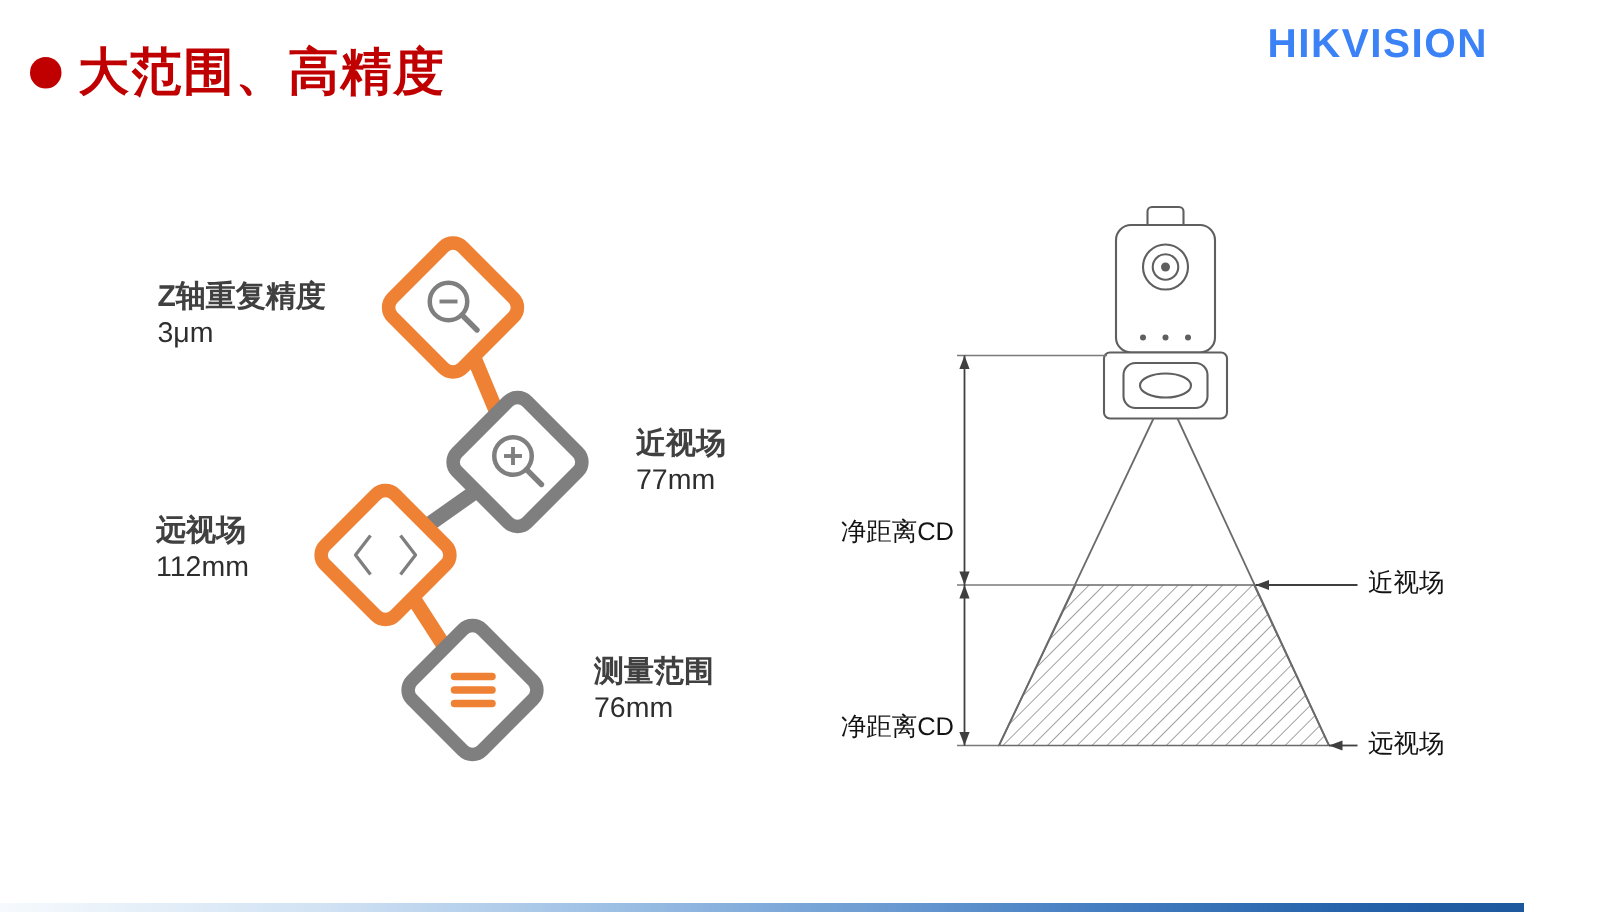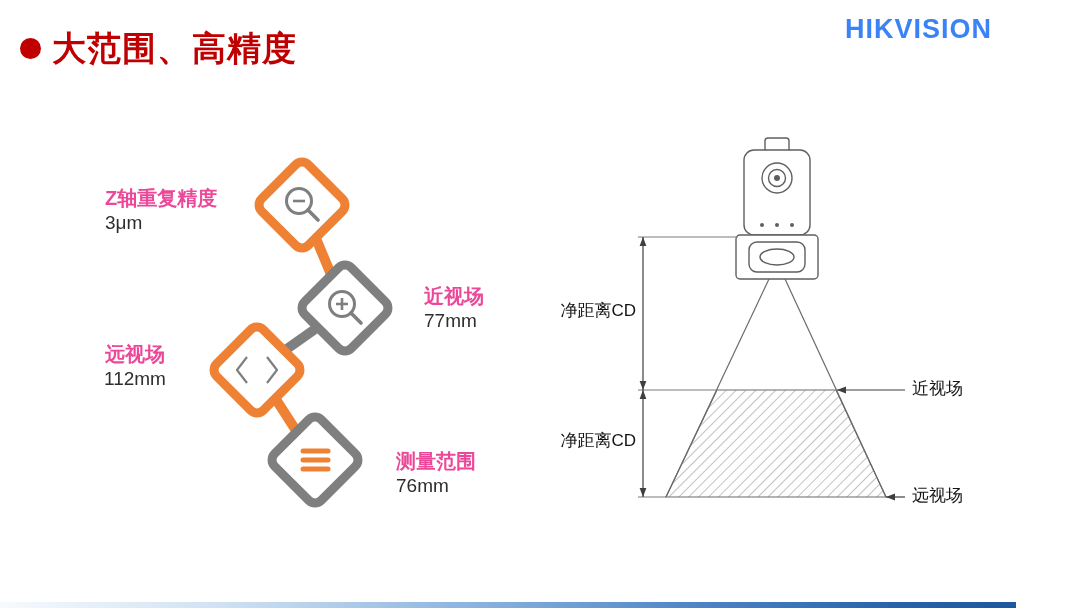--- a/index.html
+++ b/index.html
@@ -8,24 +8,24 @@
          font-family:"Liberation Sans","DejaVu Sans",sans-serif;}
   .header-row{position:absolute;left:20px;top:30px;display:flex;align-items:center;gap:11px;}
   .bullet-dot{width:21px;height:21px;border-radius:50%;background:#c00000;flex:0 0 auto;}
   .page-title{font-size:34px;font-weight:bold;color:#c00000;letter-spacing:1px;line-height:1.1;}
   .logo{position:absolute;top:16px;right:24px;font-size:27px;font-weight:bold;color:#3b82f6;
         letter-spacing:1px;line-height:1;}
   .diagram-svg{position:absolute;}
   #left-svg{left:80px;top:130px;}
   #right-svg{left:560px;top:130px;}
   .spec-label{position:absolute;}
-  .spec-name{font-size:20px;font-weight:bold;color:#ec4899;line-height:1.2;text-align:center;}
+  .spec-name{font-size:20px;font-weight:bold;color:#404040;line-height:1.2;}
   .spec-value{font-size:19px;color:#2e2e2e;margin-top:2px;line-height:1.2;}
   .dim-label{position:absolute;font-size:17px;color:#141414;line-height:1.1;}
-  .dim-label.right-aligned{width:120px;text-align:right;}
+  .dim-label.right-aligned{width:120px;text-align:right;margin-top:44px;}
   .bottom-bar{position:absolute;left:0;bottom:0;width:100%;height:6px;
       background:linear-gradient(90deg,#f6fafd 0%,#cfe1f3 22%,#8fb6e0 45%,#4a82c4 70%,#2763ab 88%,#1d579d 100%);}
 </style>
 </head>
 <body>
 
 <div class="slide">
 
   <div class="header-row">
     <span class="bullet-dot"></span>
@@ -82,21 +82,21 @@
     <div class="spec-value">3μm</div>
   </div>
   <div class="spec-label" style="left:424px;top:284px;">
     <div class="spec-name">近视场</div>
     <div class="spec-value">77mm</div>
   </div>
   <div class="spec-label" style="left:104px;top:342px;">
     <div class="spec-name">远视场</div>
     <div class="spec-value">112mm</div>
   </div>
-  <div class="spec-label" style="left:396px;top:449px;">
+  <div class="spec-label" style="left:396px;top:436px;">
     <div class="spec-name">测量范围</div>
     <div class="spec-value">76mm</div>
   </div>
 
   <svg id="right-svg" class="diagram-svg" width="480" height="400" viewBox="0 0 480 400">
     <defs>
       <pattern id="hatch" width="7" height="7" patternTransform="rotate(45)" patternUnits="userSpaceOnUse">
         <line x1="0" y1="0" x2="0" y2="7" stroke="#8e8e8e" stroke-width="1.1"></line>
       </pattern>
     </defs>

